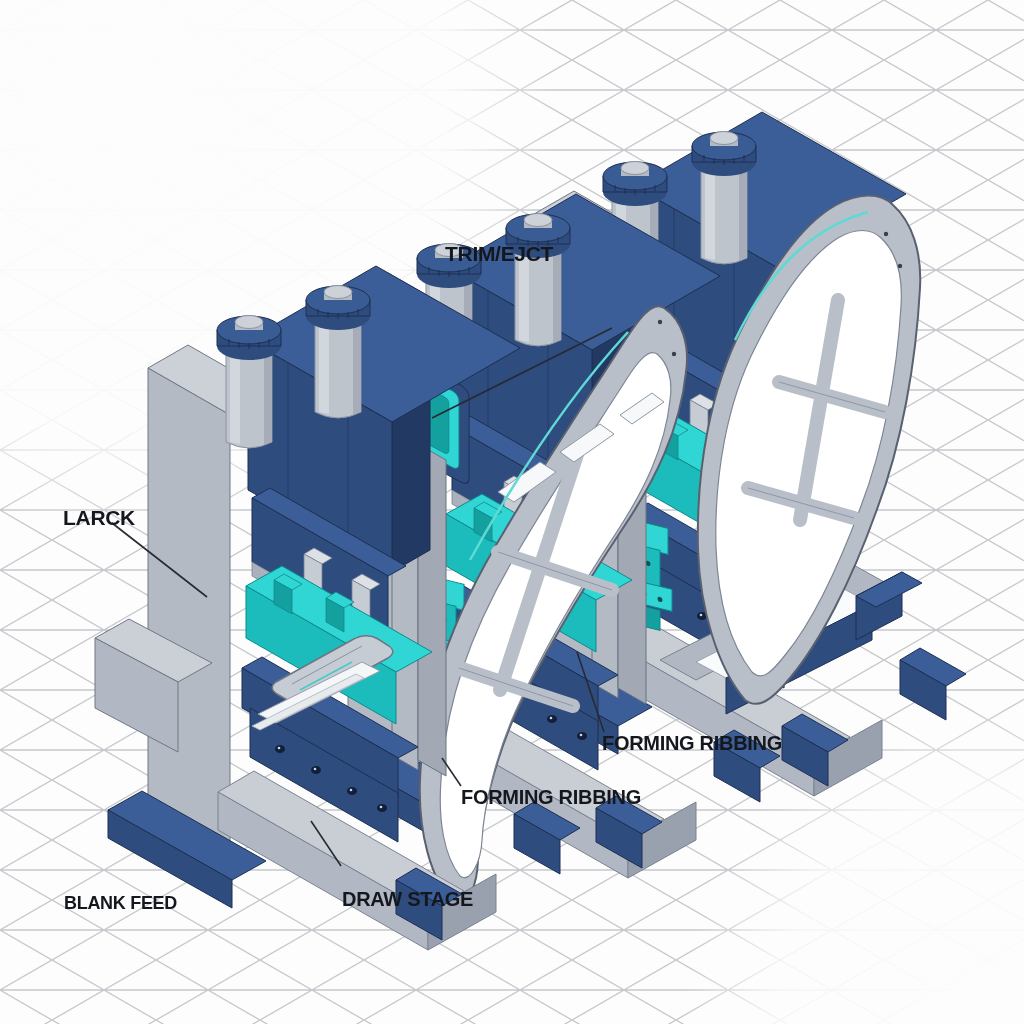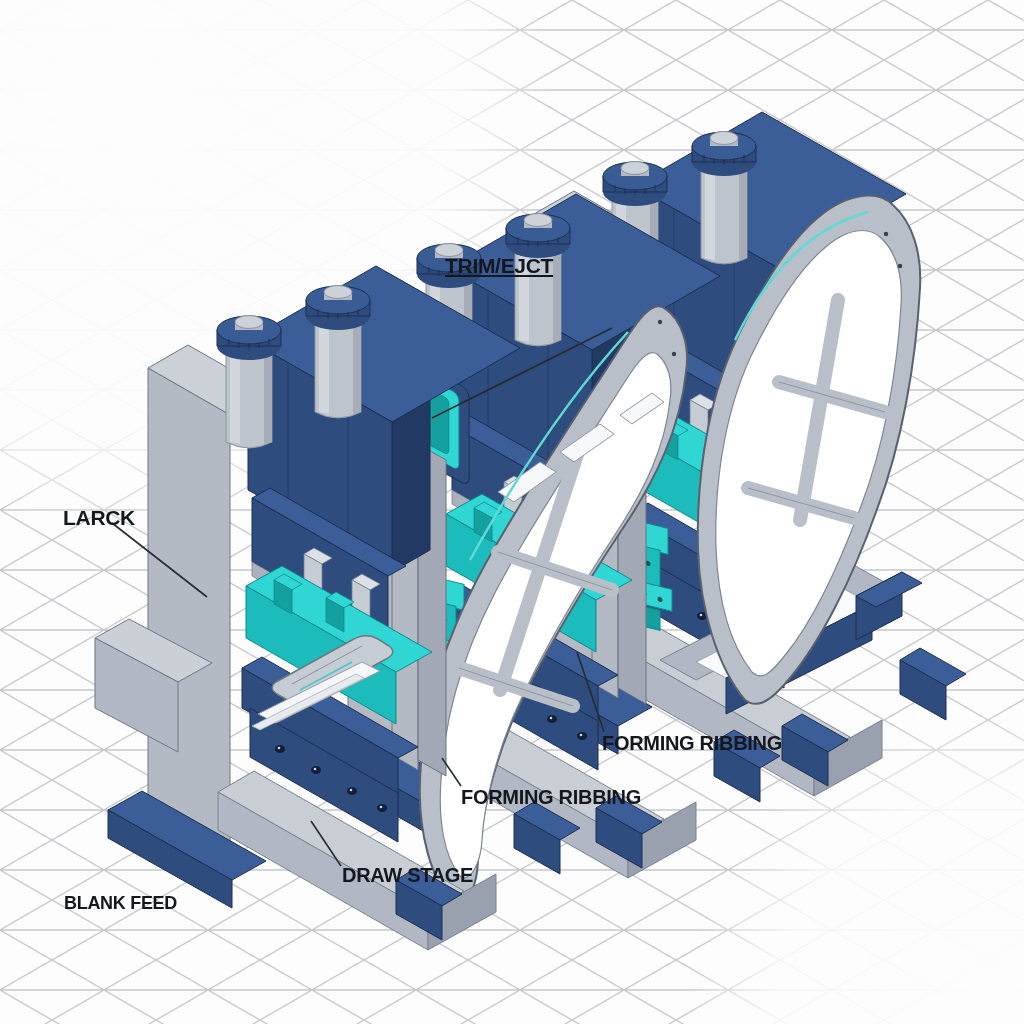--- a/index.html
+++ b/index.html
@@ -240,20 +240,20 @@
   </g>
 
   <g stroke="#262b33" stroke-width="1.6">
     <line x1="112" y1="523" x2="207" y2="597"></line>
     <line x1="604" y1="732" x2="577" y2="652"></line>
     <line x1="461" y1="786" x2="442" y2="758"></line>
     <line x1="341" y1="866" x2="311" y2="821"></line>
   </g>
 </svg>
 
-<div class="callout cl-21" style="left:445px;top:254px;text-decoration:underline;">TRIM/EJCT</div>
+<div class="callout cl-21" style="left:445px;top:242px;">TRIM/EJCT</div>
 <div class="callout cl-21" style="left:63px;top:506px;">LARCK</div>
 <div class="callout cl-20" style="left:602px;top:732px;">FORMING RIBBING</div>
 <div class="callout cl-20" style="left:461px;top:786px;">FORMING RIBBING</div>
-<div class="callout cl-20" style="left:342px;top:864px;">DRAW STAGE</div>
+<div class="callout cl-20" style="left:342px;top:888px;">DRAW STAGE</div>
 <div class="callout cl-19" style="left:64px;top:893px;">BLANK FEED</div>
 
 </div>
 
 </body></html>

